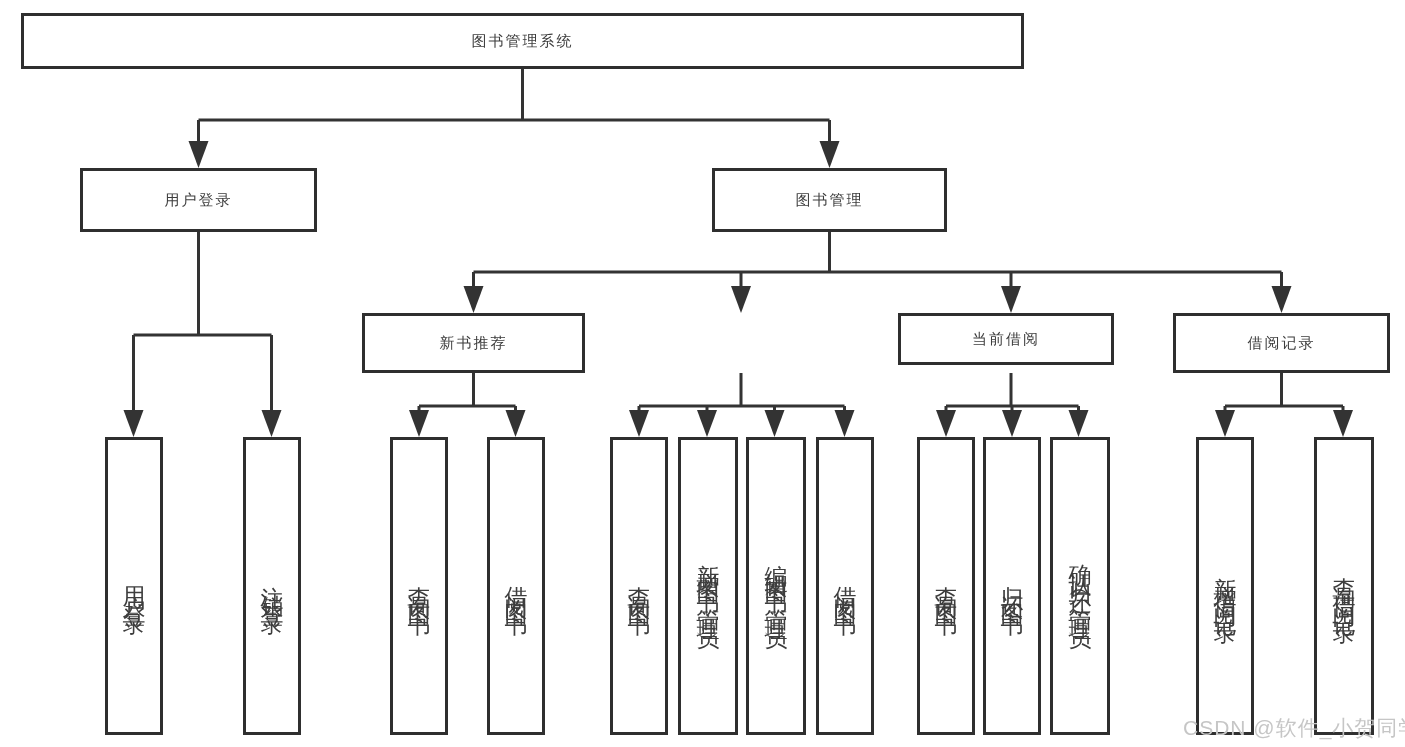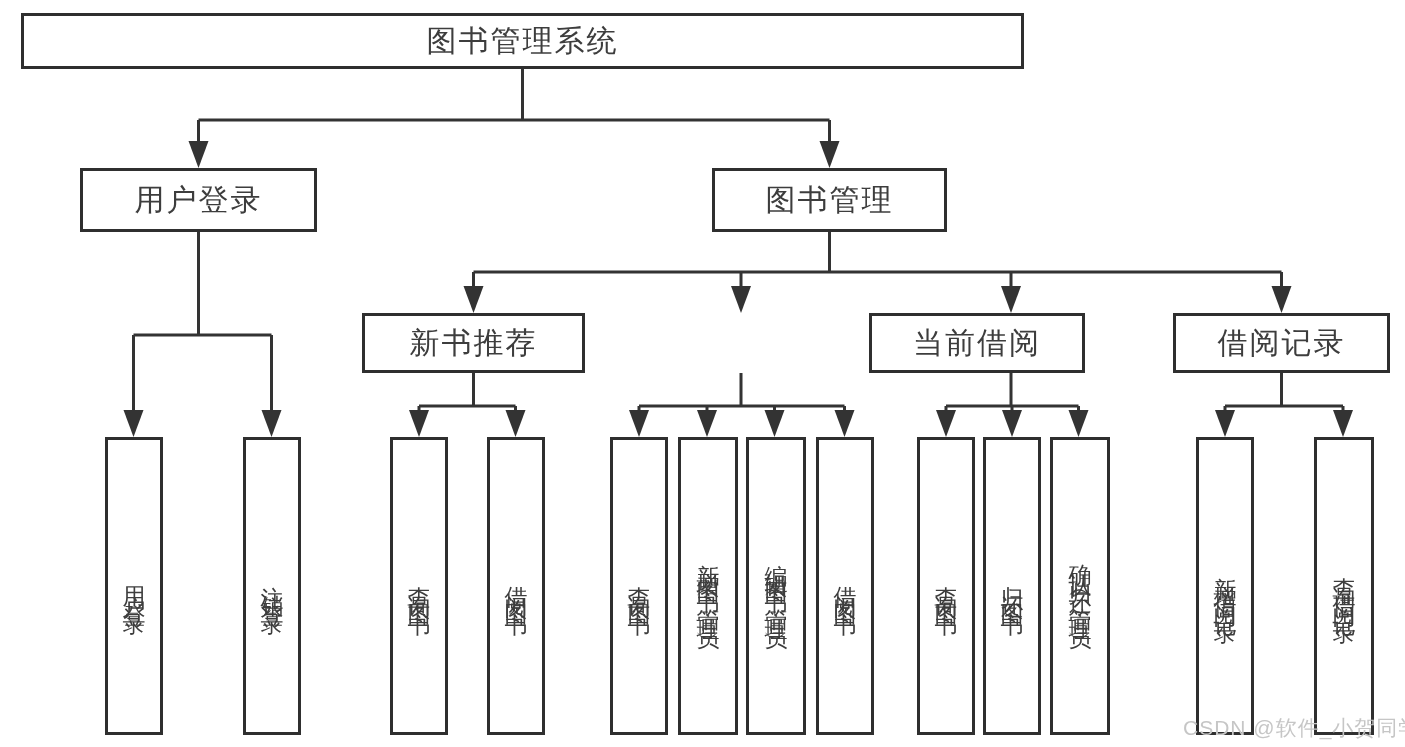--- a/index.html
+++ b/index.html
@@ -6,21 +6,21 @@
   .stage{
     position:relative;width:1405px;height:747px;background:#fff;overflow:hidden;
     font-family:"Liberation Sans","DejaVu Sans",sans-serif;
   }
   .wires{position:absolute;left:0;top:0;width:1405px;height:747px;}
   .wires path{fill:none;stroke:var(--line,#333);stroke-width:3;}
   .wires polygon{fill:var(--line,#333);}
   .node{
     position:absolute;box-sizing:border-box;border:3px solid var(--box-border,#2f2f2f);
     background:#fff;display:flex;align-items:center;justify-content:center;
-    font-size:30px;color:var(--text,#3d3d3d);letter-spacing:2px;white-space:nowrap;
+    font-size:15px;color:var(--text,#3d3d3d);letter-spacing:2px;white-space:nowrap;
   }
   .leaf{
     position:absolute;box-sizing:border-box;border:3px solid var(--box-border,#2f2f2f);
     background:#fff;top:437px;width:58px;height:298px;
     display:flex;align-items:center;justify-content:center;
   }
   .vtext{
     writing-mode:vertical-rl;text-orientation:mixed;line-height:1;
     font-size:23px;color:var(--text,#3d3d3d);letter-spacing:9px;
   }
@@ -76,21 +76,21 @@
       <polygon points="1333,410 1353,410 1343,437"></polygon>
     </g>
   </svg>
 
   <div class="node" style="left:21px;top:13px;width:1003px;height:56px">图书管理系统</div>
 
   <div class="node" style="left:80px;top:168px;width:237px;height:64px">用户登录</div>
   <div class="node" style="left:712px;top:168px;width:235px;height:64px">图书管理</div>
 
   <div class="node" style="left:362px;top:313px;width:223px;height:60px">新书推荐</div>
-  <div class="node" style="left:869px;top:313px;width:216px;height:60px">当前借阅</div>
+  <div class="node" style="left:898px;top:313px;width:216px;height:52px">当前借阅</div>
   <div class="node" style="left:1173px;top:313px;width:217px;height:60px">借阅记录</div>
 
   <div class="leaf" style="left:105px">
     <span class="vtext">用户登录</span>
   </div>
   <div class="leaf" style="left:243px">
     <span class="vtext">注销登录</span>
   </div>
 
   <div class="leaf" style="left:390px">

